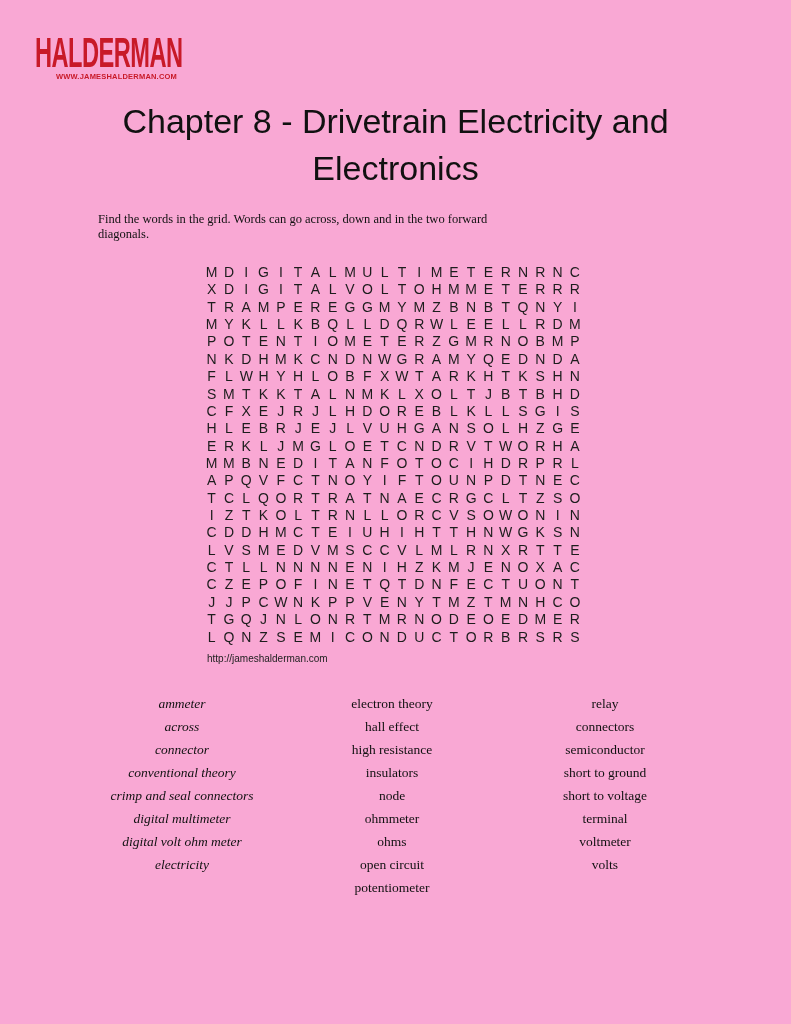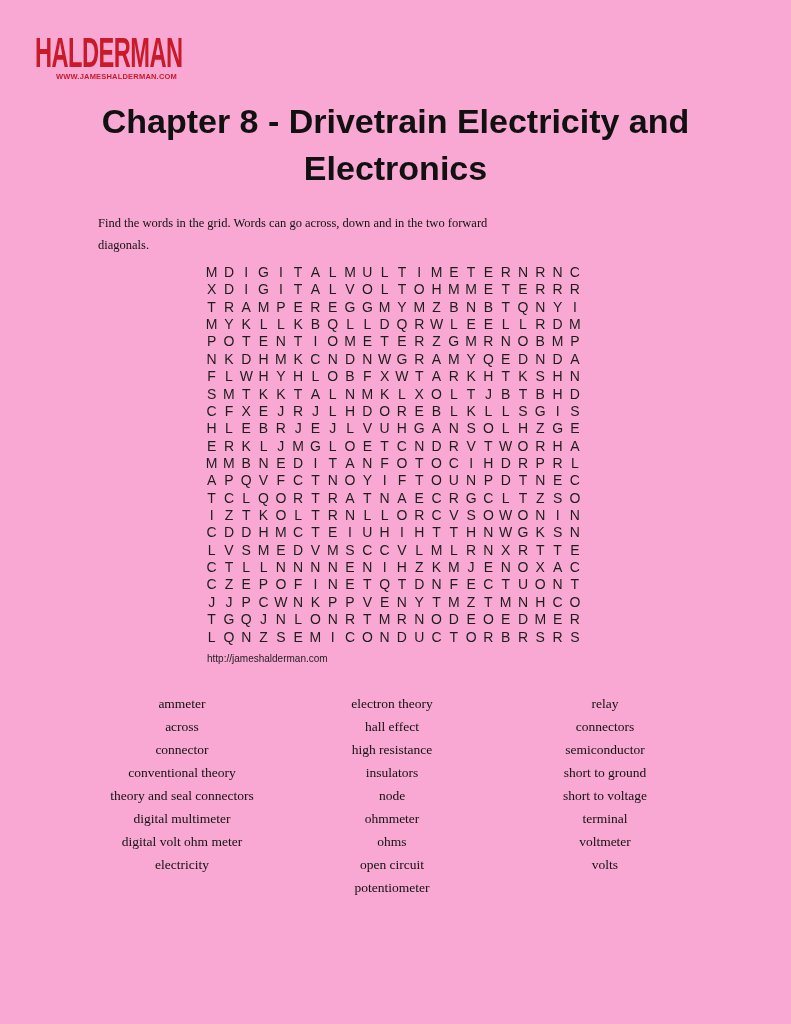--- a/index.html
+++ b/index.html
@@ -47,40 +47,40 @@
   }
 
   
   .title {
     position: absolute;
     left: 0;
     top: 98px;
     width: 791px;
     text-align: center;
     margin: 0;
-    font-weight: 700;
+    font-weight: 400;
     font-size: 34px;
     line-height: 47px;
     color: #111111;
   }
   .title-inner {
     display: inline-block;
     max-width: 660px;
   }
 
   
   .instructions {
     position: absolute;
     left: 98px;
     top: 212px;
     width: 400px;
     margin: 0;
     font-family: "Liberation Serif", serif;
     font-size: 12.5px;
-    line-height: 22px;
+    line-height: 15px;
     color: #111111;
   }
 
   
   .grid {
     position: absolute;
     left: 203px;
     top: 264px;
   }
   .grid-row {
@@ -119,21 +119,21 @@
   }
   .word-col {
     position: absolute;
     top: 0;
     width: 280px;
     text-align: center;
     font-family: "Liberation Serif", serif;
     font-size: 13.5px;
     color: #111111;
   }
-  .col-0 { left: 42px; }
+  .col-0 { left: 42px; font-style: italic; }
   .col-1 { left: 252px; }
   .col-2 { left: 465px; }
   .word {
     height: 23px;
     line-height: 20px;
   }
 </style>
 </head>
 <body>
 
@@ -174,21 +174,21 @@
     </div>
 
   <div class="grid-src">http://jameshalderman.com</div>
 
   <div class="words">
     <div class="word-col col-0">
         <div class="word">ammeter</div>
         <div class="word">across</div>
         <div class="word">connector</div>
         <div class="word">conventional theory</div>
-        <div class="word">theory and seal connectors</div>
+        <div class="word">crimp and seal connectors</div>
         <div class="word">digital multimeter</div>
         <div class="word">digital volt ohm meter</div>
         <div class="word">electricity</div>
       </div>
     <div class="word-col col-1">
         <div class="word">electron theory</div>
         <div class="word">hall effect</div>
         <div class="word">high resistance</div>
         <div class="word">insulators</div>
         <div class="word">node</div>

